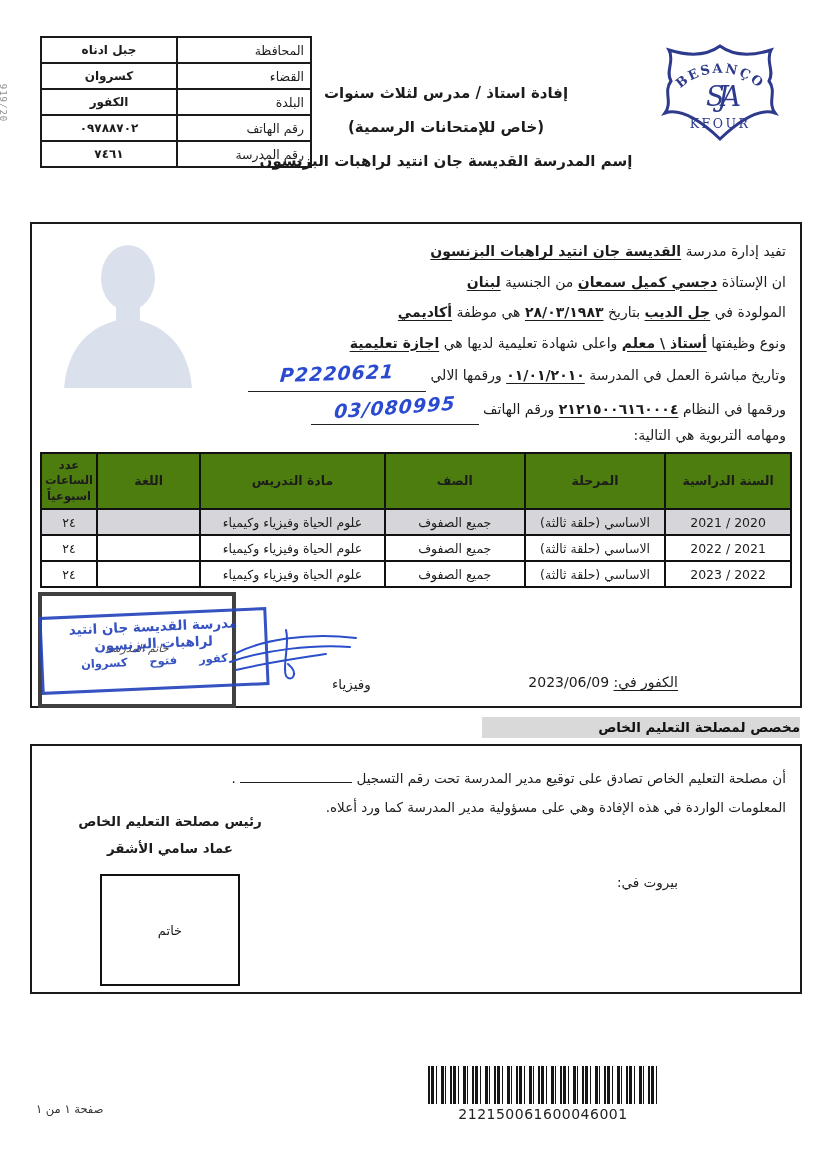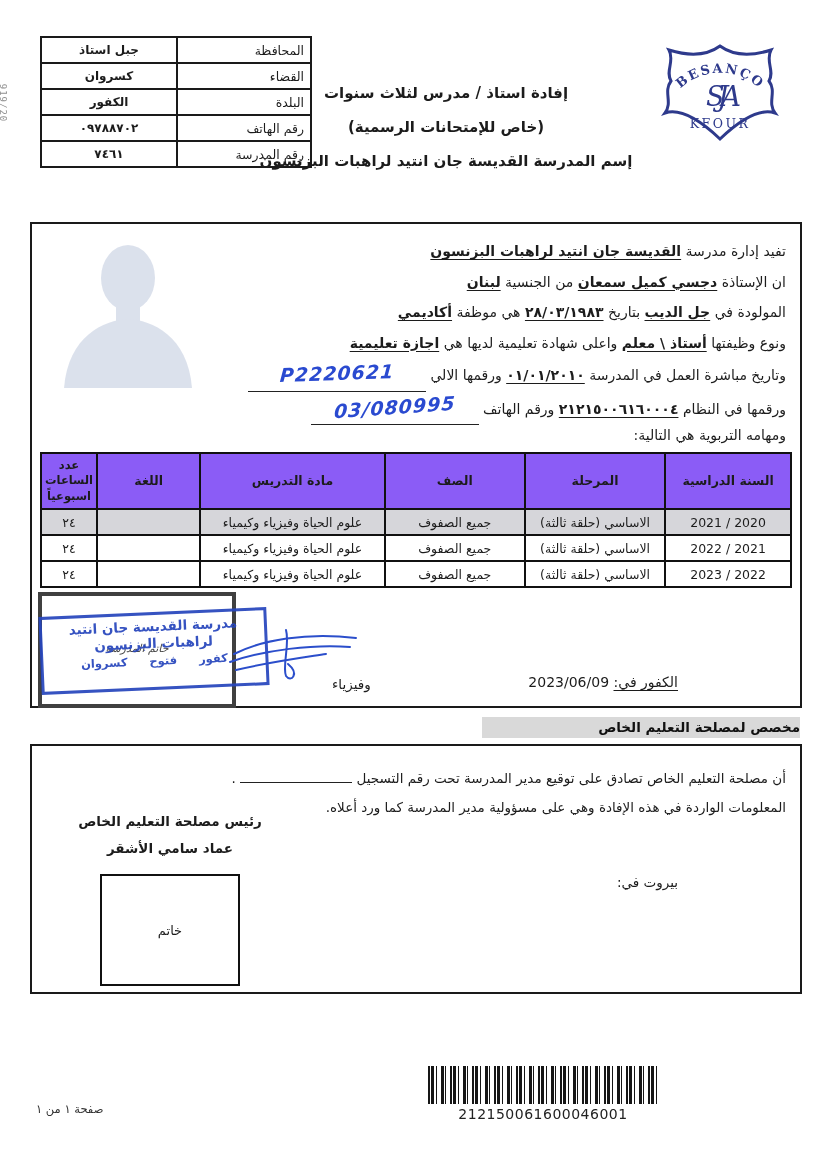--- a/index.html
+++ b/index.html
@@ -30,21 +30,21 @@
   
   .para{position:absolute;top:12px;right:14px;width:560px;direction:rtl;text-align:right;
         font-size:14px;line-height:30.5px;}
   .bu{font-weight:bold;text-decoration:underline;text-underline-offset:3px;}
   .blank{display:inline-block;border-bottom:1.6px solid #222;text-align:center;vertical-align:baseline;}
   .hand{color:#2a4ad0;font-style:italic;font-weight:bold;font-size:19px;
         display:inline-block;transform:rotate(-2deg) skewX(-6deg);letter-spacing:1px;}
   .duties{position:absolute;top:203px;right:14px;direction:rtl;font-size:14px;}
   
   .sched{position:absolute;top:228px;right:8px;left:8px;border-collapse:collapse;direction:rtl;font-size:12.5px;}
-  .sched th{border:2px solid #111;background:#8b5cf6;font-weight:bold;height:52px;
+  .sched th{border:2px solid #111;background:#4d7c0f;font-weight:bold;height:52px;
             text-align:center;vertical-align:middle;padding:1px 3px;line-height:1.35;}
   .sched td{border:2px solid #111;height:24px;text-align:center;padding:0 4px;}
   .sched tr.shade td{background:#d6d6da;}
   
   .decl{position:absolute;top:366px;right:14px;width:560px;direction:rtl;text-align:right;
         font-size:14px;line-height:30px;}
   
   .stampbox{position:absolute;left:6px;top:368px;width:190px;height:108px;border:4px solid #404040;font-style:italic;}
   .stampbox .faint{position:absolute;top:46px;left:0;width:100%;text-align:center;
                    font-size:11px;color:#4a4a4a;direction:rtl;}
@@ -79,21 +79,21 @@
 <body>
 
 <div class="page">
 
   <div class="edge-note">919/20</div>
 
   <table class="info-table" dir="rtl">
     <tbody>
         <tr>
       <td class="lbl">المحافظة</td>
-      <td class="val">جبل استاذ</td>
+      <td class="val">جبل ادناه</td>
     </tr>
     <tr>
       <td class="lbl">القضاء</td>
       <td class="val">كسروان</td>
     </tr>
     <tr>
       <td class="lbl">البلدة</td>
       <td class="val">الكفور</td>
     </tr>
     <tr>

